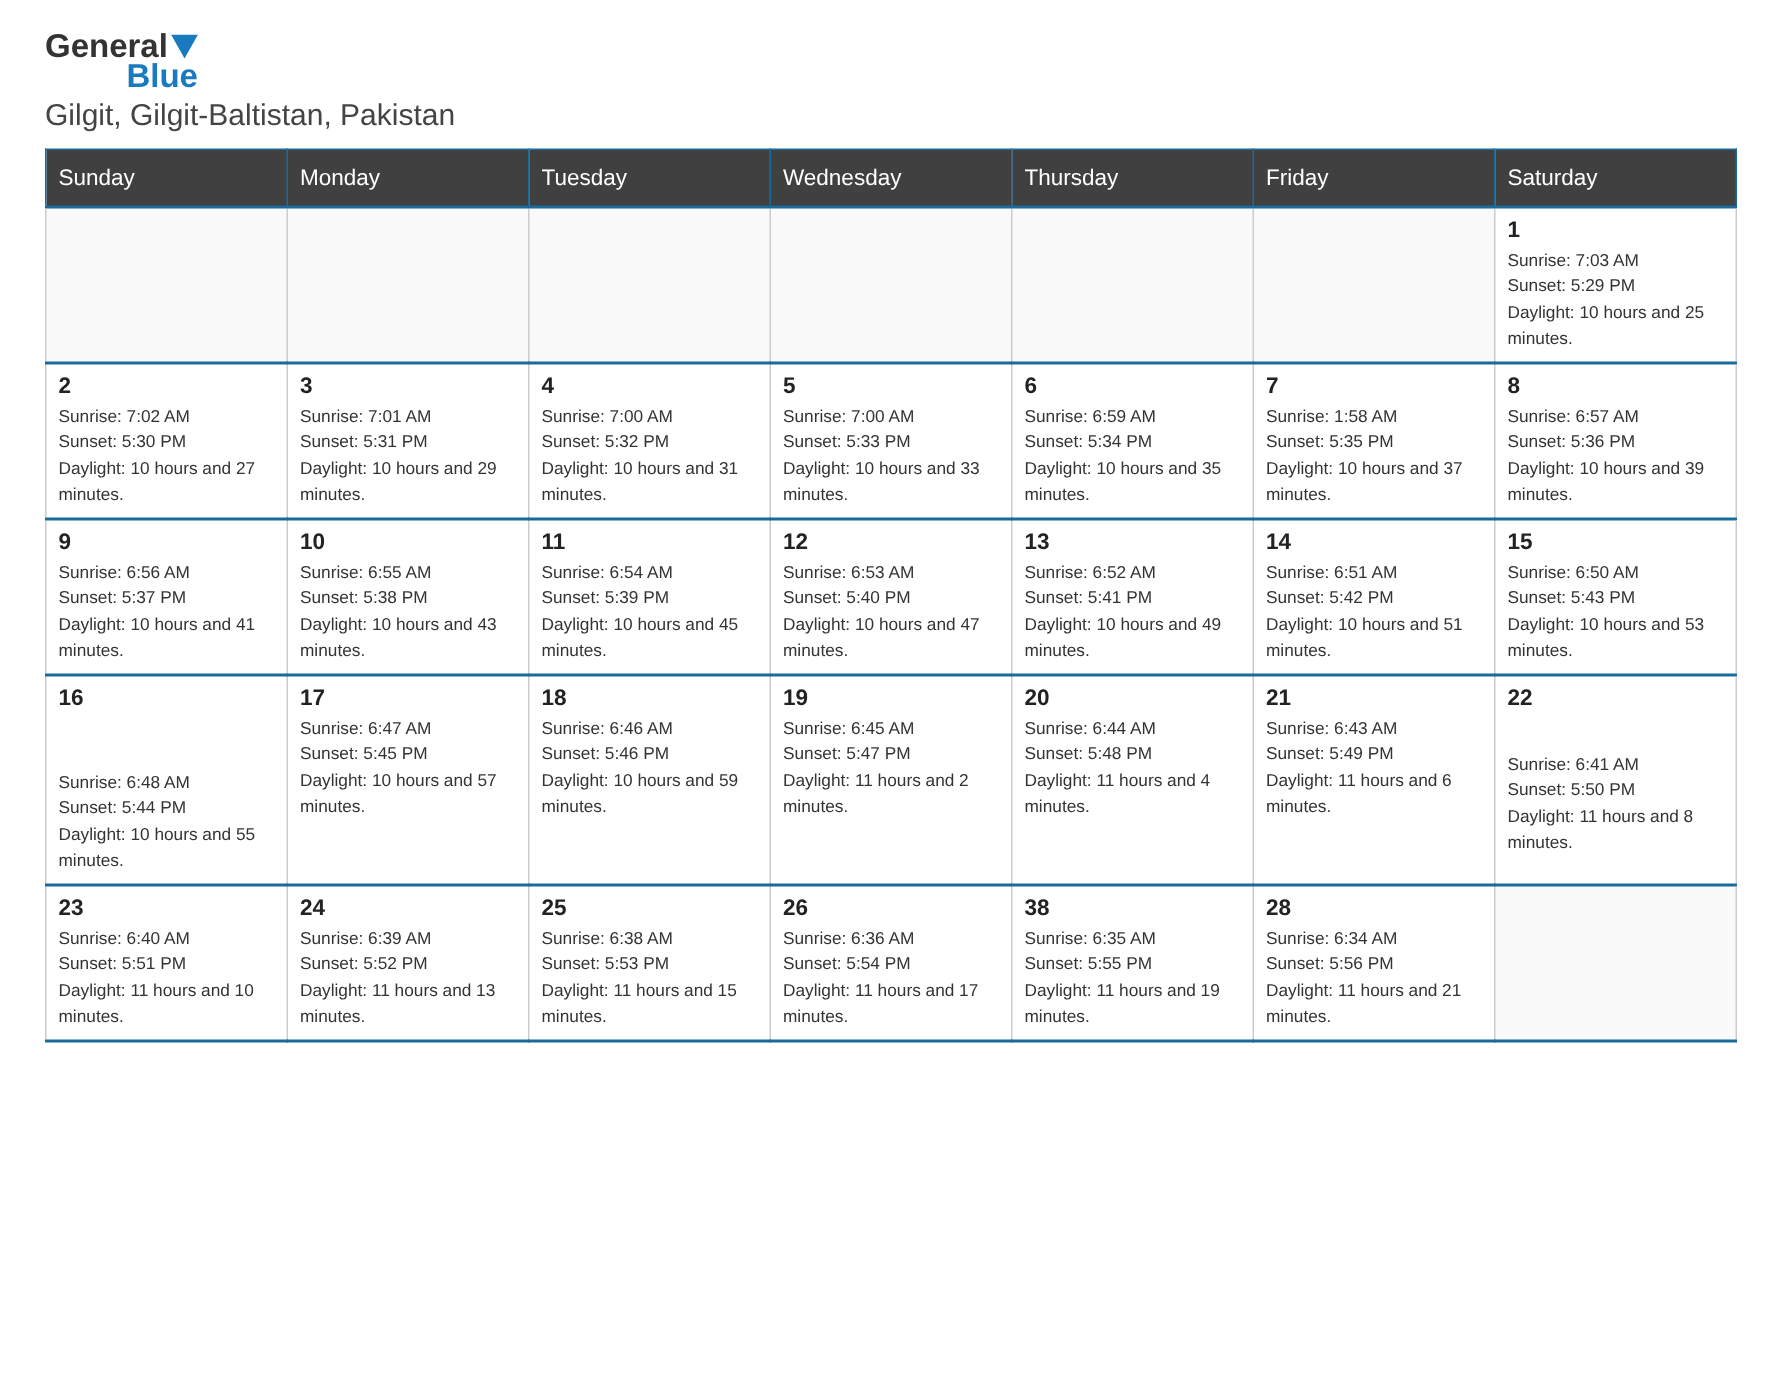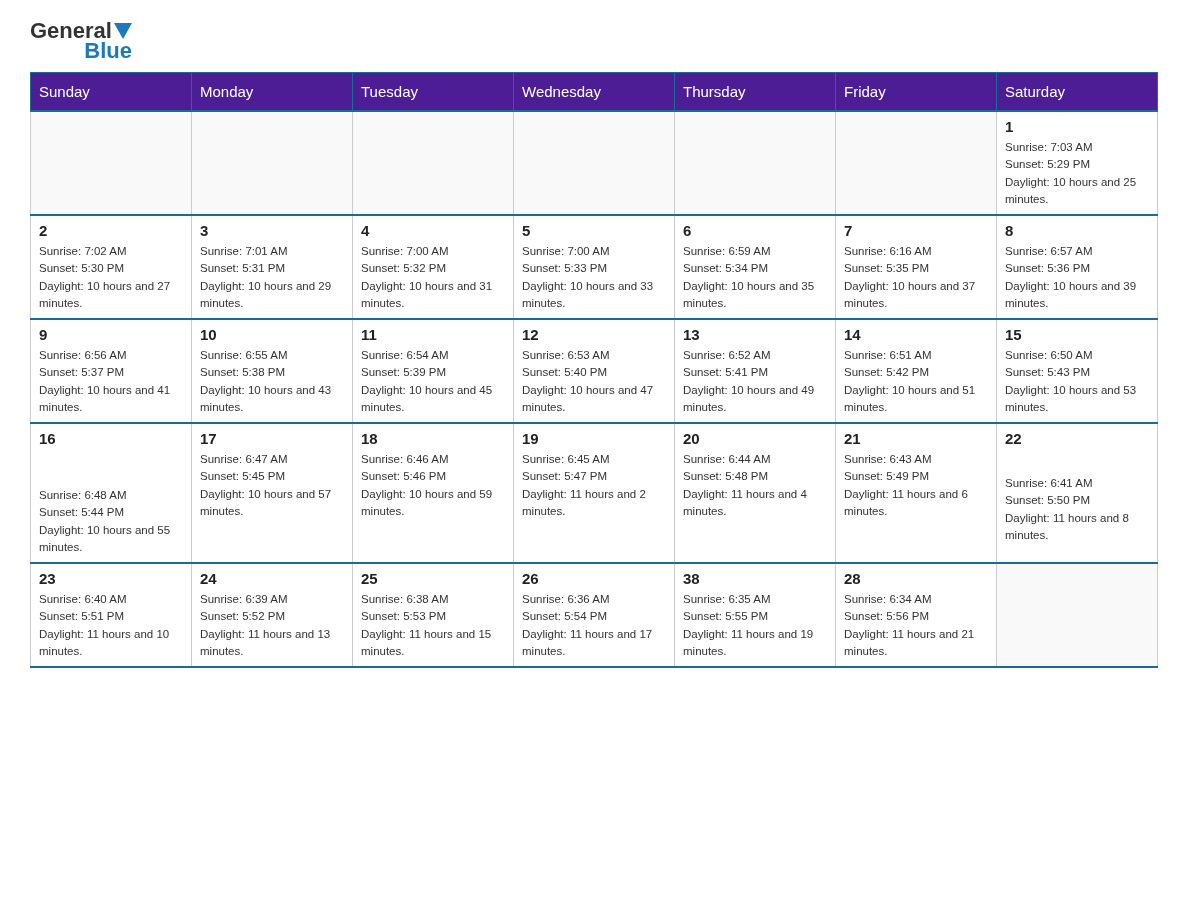--- a/index.html
+++ b/index.html
@@ -45,21 +45,21 @@
       font-size: 20px;
       color: #444;
       margin-top: 4px;
     }
     .calendar {
       width: 100%;
       border-collapse: collapse;
       margin-top: 8px;
     }
     .calendar th {
-      background: #4c1d95;
+      background: #404040;
       color: #fff;
       font-size: 15px;
       font-weight: normal;
       padding: 10px 8px;
       text-align: left;
       border: 1px solid #1a6a9a;
     }
     .calendar td {
       vertical-align: top;
       border: 1px solid #ccc;
@@ -99,20 +99,21 @@
         <svg width="18" height="18" viewBox="0 0 18 18" style="margin-top:2px;">
           <polygon points="0,0 18,0 9,16" fill="#1a7abf"></polygon>
         </svg>
       </div>
       <div style="display:flex;justify-content:flex-end;margin-top:-2px;">
         <span class="logo-text-blue">Blue</span>
       </div>
     </div>
   </div>
   <div class="title-block">
+    <div class="location-title">Gilgit, Gilgit-Baltistan, Pakistan</div>
   </div>
 </div>
 
 <table class="calendar">
   <thead>
     <tr>
     <th>Sunday</th>
         <th>Monday</th>
         <th>Tuesday</th>
         <th>Wednesday</th>
@@ -162,21 +163,21 @@
 Daylight: 10 hours and 33 minutes.</div>
         </td>
         <td>
           <span class="day-number">6</span>
           <div class="day-info" style="white-space: pre-line;">Sunrise: 6:59 AM
 Sunset: 5:34 PM
 Daylight: 10 hours and 35 minutes.</div>
         </td>
         <td>
           <span class="day-number">7</span>
-          <div class="day-info" style="white-space: pre-line;">Sunrise: 6:16 AM
+          <div class="day-info" style="white-space: pre-line;">Sunrise: 1:58 AM
 Sunset: 5:35 PM
 Daylight: 10 hours and 37 minutes.</div>
         </td>
         <td>
           <span class="day-number">8</span>
           <div class="day-info" style="white-space: pre-line;">Sunrise: 6:57 AM
 Sunset: 5:36 PM
 Daylight: 10 hours and 39 minutes.</div>
         </td>
       </tr>

